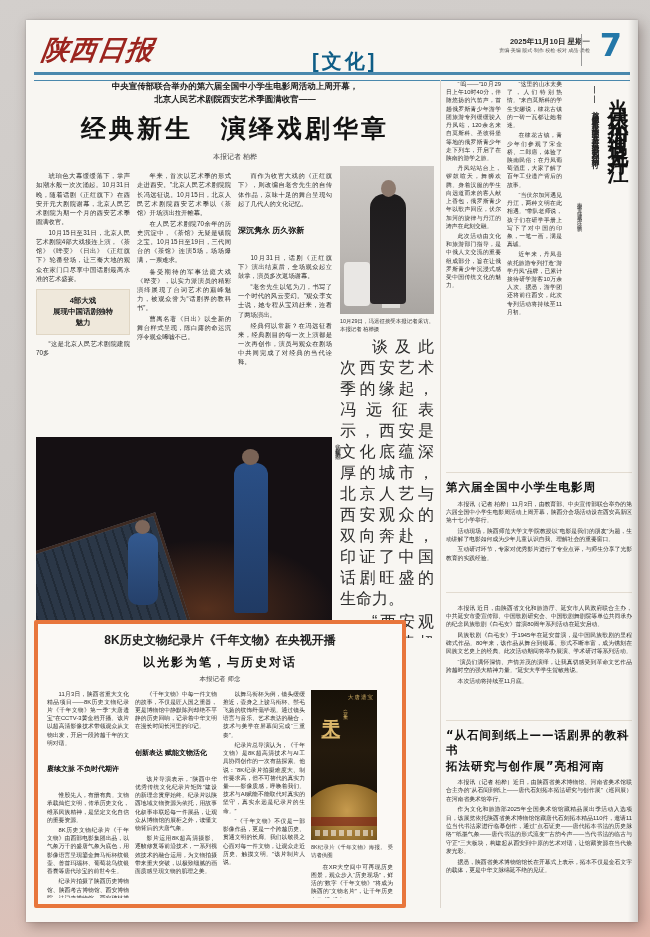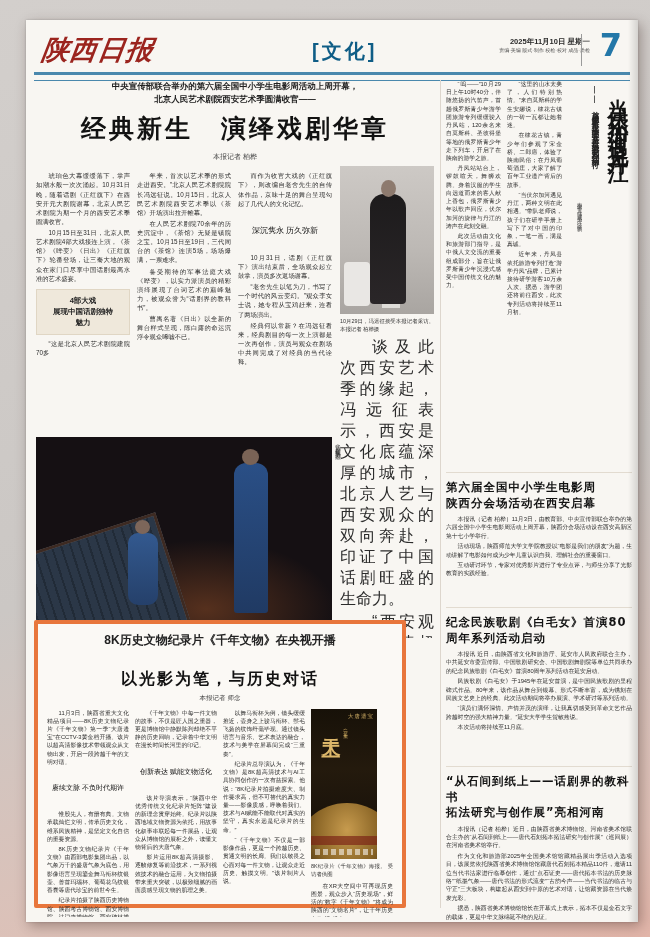--- a/index.html
+++ b/index.html
@@ -11,32 +11,32 @@
   #paper{
     position:absolute;left:26px;top:20px;width:612px;height:902px;
     background:#f8f6f2;
     box-shadow:3px 4px 12px rgba(60,40,35,.38),0 0 2px rgba(0,0,0,.2);
   }
   #paper:after{content:"";position:absolute;top:0;right:0;width:10px;height:100%;
     background:linear-gradient(to left,rgba(0,0,0,.14),rgba(0,0,0,0));pointer-events:none;}
   
   .logo{position:absolute;left:16px;top:12px;font-family:"DejaVu Serif",serif;
     font-weight:bold;font-style:italic;font-size:27px;color:#9b241e;transform:skewX(-8deg);letter-spacing:1px;}
-  .section{position:absolute;left:286px;top:18px;font-size:20px;font-weight:bold;color:#0f5d86;letter-spacing:3px;}
+  .section{position:absolute;left:286px;top:28px;font-size:20px;font-weight:bold;color:#0f5d86;letter-spacing:3px;}
   .dateblock{position:absolute;right:48px;top:16px;text-align:right;line-height:1.5;}
   .dateblock .d1{font-size:7.5px;color:#2a2a2a;font-weight:bold;}
   .dateblock .d2{font-size:5px;color:#555;}
   .mast-div{position:absolute;right:56px;top:14px;width:1px;height:32px;background:#9a9a9a;}
   .pagenum{position:absolute;right:16px;top:6px;font-size:32px;font-weight:bold;color:#2377a8;font-family:"DejaVu Sans",sans-serif;}
   .mastrule{position:absolute;left:8px;right:8px;top:52px;height:5px;
     border-top:3px solid #4a88ad;border-bottom:1px solid #4a88ad;}
   
   p{margin:0 0 2px 0;text-align:justify;text-indent:2em;color:#2b2b2b;}
   .col p{font-size:6.3px;line-height:1.45;}
-  .col-subhead{font-size:8px;font-weight:normal;text-align:center;margin:17px 0;color:#111;text-indent:0;}
+  .col-subhead{font-size:8px;font-weight:bold;margin:17px 0;color:#111;text-indent:0;}
   .subhead-box{background:#efe8db;border:1px solid #e0d6c4;text-align:center;
     font-size:7.5px;font-weight:bold;color:#222;padding:5px 15px;margin:6px 0 4px;line-height:1.5;}
   
   #main-article{position:absolute;left:10px;top:60px;width:398px;}
   .kicker{font-size:8.5px;font-weight:bold;color:#222;text-align:center;line-height:1.55;}
   .headline{font-size:25px;font-weight:700;color:#121212;text-align:center;letter-spacing:3px;margin-top:6px;
     font-family:"DejaVu Sans",sans-serif;}
   .byline{font-size:7px;color:#444;text-align:center;margin-top:7px;}
   #main-cols{display:flex;gap:7px;margin-top:9px;width:298px;height:262px;overflow:hidden;}
   #main-cols .col{width:94px;overflow:hidden;}
@@ -63,21 +63,21 @@
   .stage-photo .fig2{position:absolute;left:92px;top:96px;width:30px;height:72px;border-radius:10px;
     background:linear-gradient(180deg,#33598f,#25406a);}
   .stage-photo .fig2 .head{position:absolute;left:7px;top:-13px;width:15px;height:14px;border-radius:50%;background:#7d665a;}
   .v-strip{width:14px;display:flex;flex-direction:column;justify-content:space-between;align-items:center;padding:4px 0;}
   .v-text{writing-mode:vertical-rl;}
   .v-cap{font-size:5.4px;color:#333;letter-spacing:1px;}
   
   #feature{position:absolute;left:8px;top:600px;width:372px;height:288px;
     border:4px solid #e8763c;border-radius:2px;background:#fbf9f5;padding:7px 9px;box-sizing:border-box;}
   #feature .kicker{font-size:12px;}
-  #feature .headline{font-size:16px;letter-spacing:2px;margin-top:19px;}
+  #feature .headline{font-size:12px;letter-spacing:2px;margin-top:4px;}
   #feature .byline{margin-top:4px;font-size:6.5px;}
   #feat-cols{display:flex;gap:6px;margin-top:6px;height:208px;overflow:hidden;}
   #feat-cols .col{width:88px;overflow:hidden;}
   #feat-cols .col p{font-size:5.8px;line-height:1.42;}
   #feat-cols .col .col-subhead{font-size:7px;}
   #feat-poster-col{width:66px;}
   .poster{width:66px;height:150px;position:relative;overflow:hidden;
     background:linear-gradient(180deg,#171108 0%,#241a0d 40%,#120d08 100%);}
   .poster .bowl{position:absolute;left:-14px;bottom:-34px;width:100px;height:90px;border-radius:50%;
     background:radial-gradient(ellipse at 50% 30%,#c79b4e 0%,#8a6526 45%,#3a2a12 75%,rgba(0,0,0,0) 85%);}
@@ -247,31 +247,29 @@
           </div>
       </div>
       <div class="v-byline">本报记者 王佳伟 通讯员 王江波 张鹏</div>
       <div class="v-subtitle">——首趟俄罗斯青少年游学团北京至丹凤旅游专列系列活动举行</div>
       <div class="v-headline">当伏尔加河遇见丹江</div>
     </div>
 
     <div class="sub-article" id="film-week">
       <div class="sub-headline">
         <div>第六届全国中小学生电影周</div>
-        <div>陕西分会场活动在西安启幕</div>
       </div>
       <div class="sub-body">
           <p>本报讯（记者 柏桦）11月3日，由教育部、中央宣传部联合举办的第六届全国中小学生电影周活动上周开幕，陕西分会场活动设在西安高新区第十七小学举行。</p>
           <p>活动现场，陕西师范大学文学院教授以“电影是我们的朋友”为题，生动讲解了电影如何成为少年儿童认识自我、理解社会的重要窗口。</p>
           <p>互动研讨环节，专家对优秀影片进行了专业点评，与师生分享了光影教育的实践经验。</p>
         </div>
     </div>
 
     <div class="sub-article" id="baimaonv">
-      <div class="sub-headline">纪念民族歌剧《白毛女》首演80周年系列活动启动</div>
       <div class="sub-body">
           <p>本报讯 近日，由陕西省文化和旅游厅、延安市人民政府联合主办，中共延安市委宣传部、中国歌剧研究会、中国歌剧舞剧院等单位共同承办的纪念民族歌剧《白毛女》首演80周年系列活动在延安启动。</p>
           <p>民族歌剧《白毛女》于1945年在延安首演，是中国民族歌剧的里程碑式作品。80年来，该作品从舞台到银幕、形式不断丰富，成为镌刻在民族文艺史上的经典。此次活动期间将举办展演、学术研讨等系列活动。</p>
           <p>“演员们满怀深情、声情并茂的演绎，让我真切感受到革命文艺作品跨越时空的强大精神力量。”延安大学学生贺敏燕说。</p>
           <p>本次活动将持续至11月底。</p>
         </div>
     </div>
 
     <div class="sub-article" id="rubbing">
       <div class="sub-headline">

